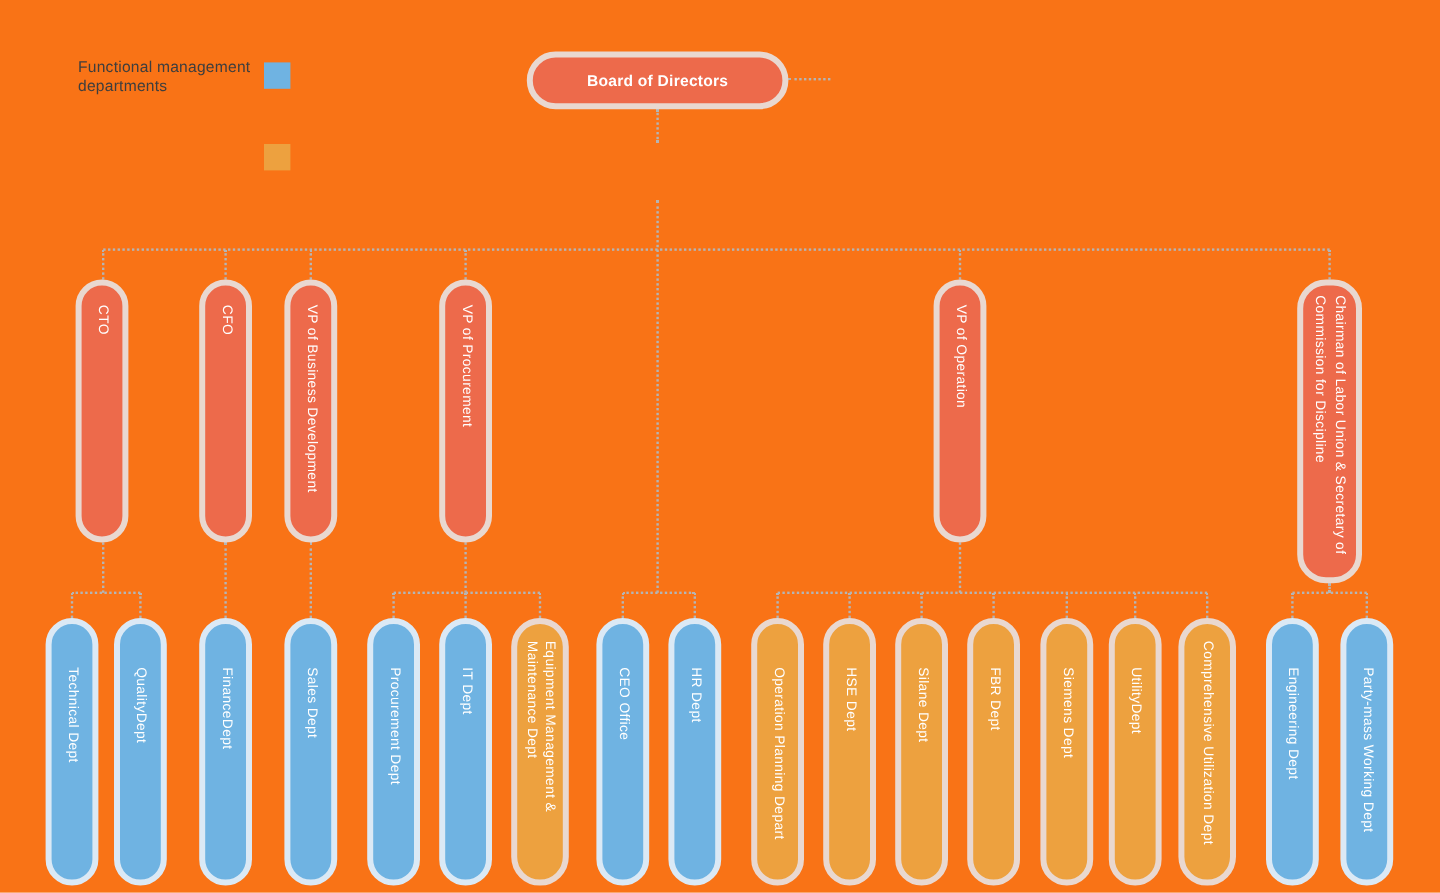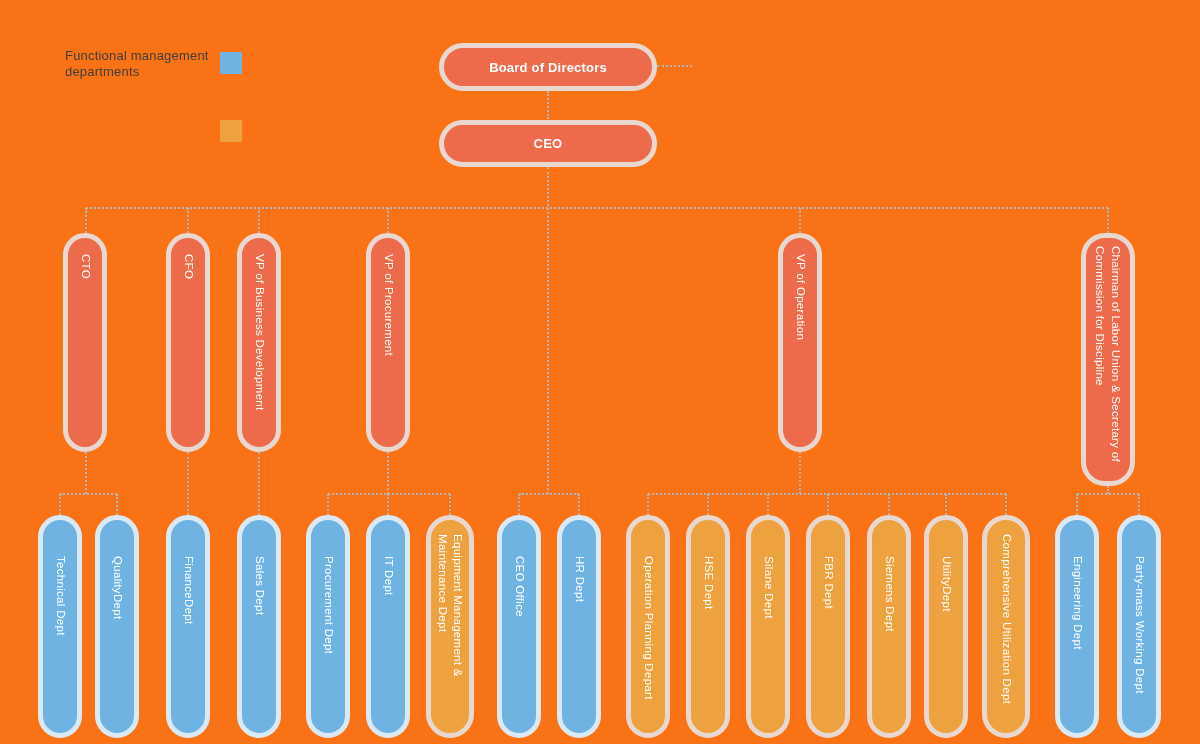--- a/index.html
+++ b/index.html
@@ -93,23 +93,20 @@
   <div class="cv" style="left:827px;top:494px;height:21px"></div>
   <div class="cv" style="left:888px;top:494px;height:21px"></div>
   <div class="cv" style="left:945px;top:494px;height:21px"></div>
   <div class="cv" style="left:1005px;top:494px;height:21px"></div>
   <div class="cv" style="left:1076px;top:494px;height:21px"></div>
   <div class="cv" style="left:1138px;top:494px;height:21px"></div>
 
   <div class="pill exec hpill" style="left:439px;top:43px;width:218px;height:48px">
     <span>Board of Directors</span>
   </div>
-  <div class="pill exec hpill" style="left:439px;top:120px;width:218px;height:47px">
-    <span>CEO</span>
-  </div>
 
   <div class="pill exec vpill t2" style="left:63px;top:233px;width:44px;height:219px">
     <span class="vtxt">CTO</span>
   </div>
   <div class="pill exec vpill t2" style="left:166px;top:233px;width:44px;height:219px">
     <span class="vtxt">CFO</span>
   </div>
   <div class="pill exec vpill t2" style="left:237px;top:233px;width:44px;height:219px">
     <span class="vtxt">VP of Business Development</span>
   </div>

